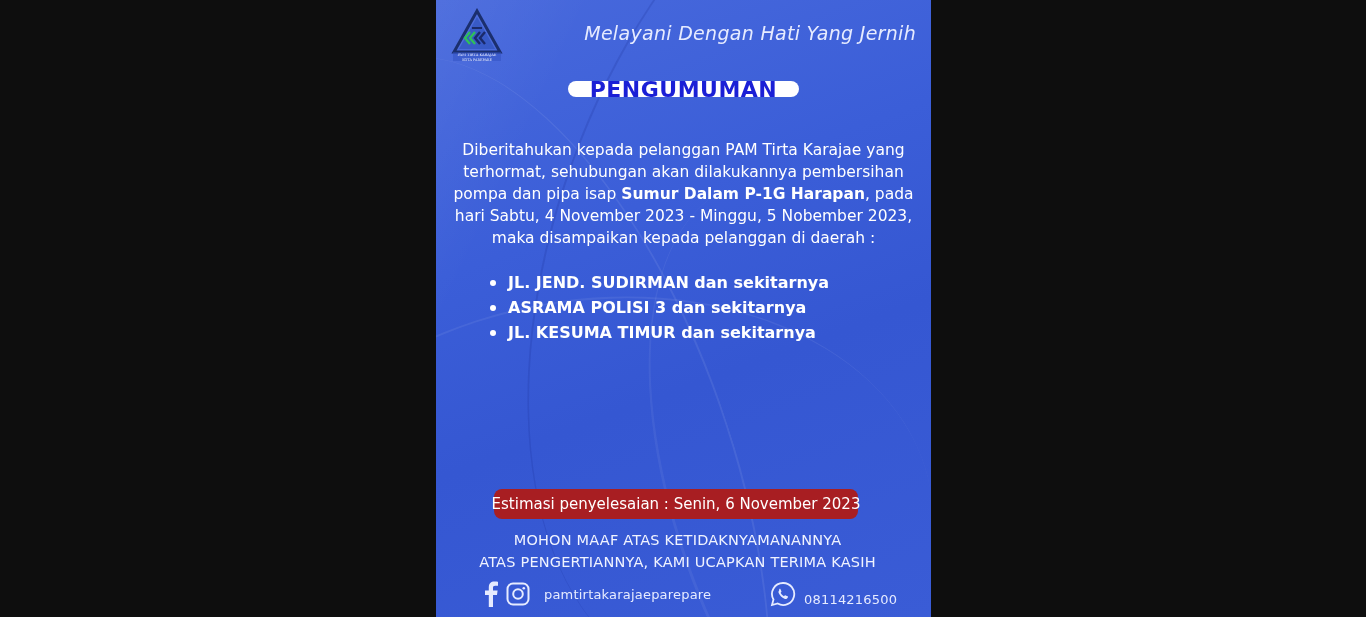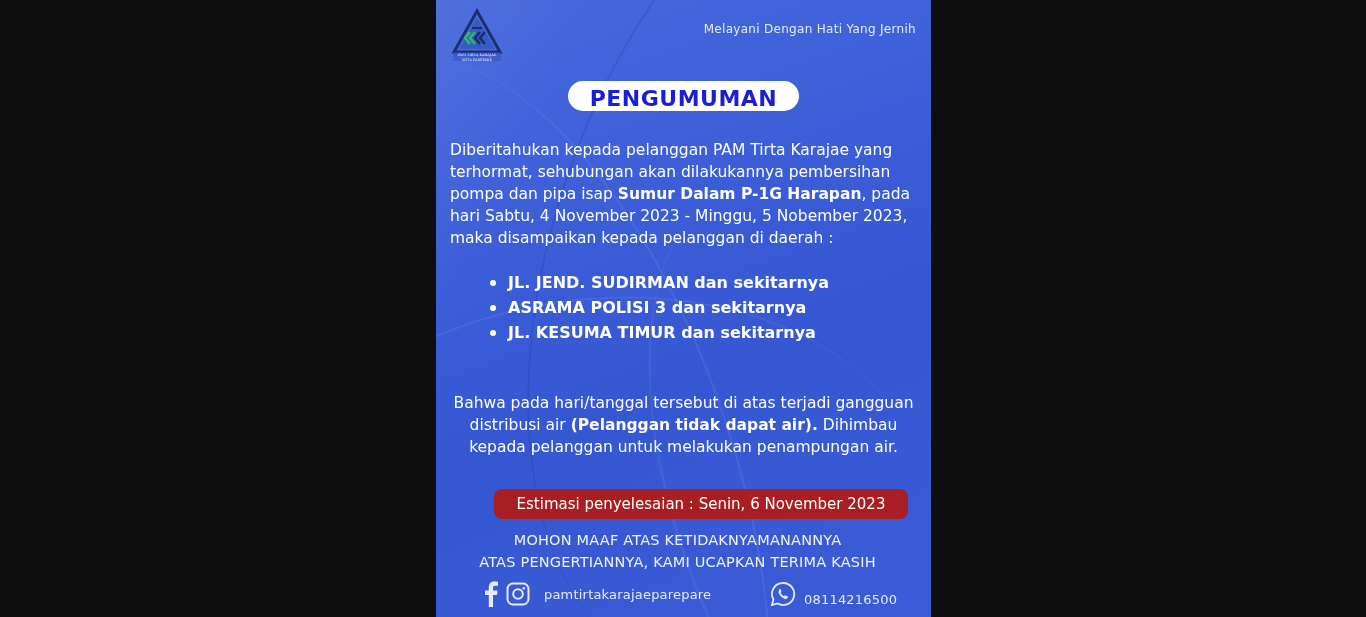--- a/index.html
+++ b/index.html
@@ -21,36 +21,36 @@
   .w1 { left: -120px; top: 40px; width: 420px; height: 900px; border-right: 2px solid rgba(255,255,255,0.08); transform: rotate(-18deg); }
   .w2 { left: 120px; top: -200px; width: 520px; height: 900px; border-left: 2px solid rgba(20,40,140,0.18); transform: rotate(20deg); }
   .w3 { left: 260px; top: 150px; width: 400px; height: 800px; border-left: 3px solid rgba(255,255,255,0.06); transform: rotate(-25deg); }
   .w4 { left: -200px; top: 300px; width: 700px; height: 500px; border-top: 2px solid rgba(255,255,255,0.07); transform: rotate(-10deg); }
 
   .logo { position: absolute; left: 14px; top: 8px; width: 54px; height: 54px; }
   .logo svg { width: 54px; height: 54px; display: block; }
 
   .tagline {
     position: absolute; right: 15px; top: 22px;
-    font-size: 12px; color: #e6ebff;
+    font-style: italic; font-size: 19px; color: #e6ebff;
     letter-spacing: 0.3px;
   }
 
   .title-pill {
-    position: absolute; left: 132px; top: 81px; width: 231px; height: 30px;
+    position: absolute; left: 132px; top: 81px; width: 231px; height: 16px;
     background: #ffffff; border-radius: 15px;
-    display: flex; align-items: flex-end; justify-content: center;
+    display: flex; align-items: center; justify-content: center;
   }
   .title-pill span {
     color: #1a1fd6; font-weight: bold; font-size: 22px; letter-spacing: 0.5px;
   }
 
   .intro {
     position: absolute; left: 14px; top: 139px; width: 467px;
-    text-align: left; font-size: 15.5px; line-height: 22px; color: #ffffff;
+    text-align: center; font-size: 15.5px; line-height: 22px; color: #ffffff;
   }
   .intro b { font-weight: bold; }
 
   .areas {
     position: absolute; left: 54px; top: 270px; width: 420px;
     list-style: none; margin: 0; padding: 0;
   }
   .areas li {
     font-weight: bold; font-size: 16px; line-height: 25px; color: #ffffff;
     position: relative; padding-left: 18px; white-space: nowrap;
@@ -58,21 +58,21 @@
   .areas li .bullet {
     position: absolute; left: 0; top: 10px; width: 6px; height: 6px; border-radius: 50%; background: #ffffff;
   }
 
   .notice {
     position: absolute; left: 14px; top: 392px; width: 467px;
     text-align: center; font-size: 15.5px; line-height: 22px; color: #ffffff;
   }
 
   .estimate {
-    position: absolute; left: 58px; top: 489px; width: 414px; height: 30px;
+    position: absolute; left: 58px; top: 489px; width: 364px; height: 30px;
     background: #a81e22; border-radius: 8px;
     display: flex; align-items: center; justify-content: center;
     font-size: 15px; color: #ffffff; white-space: nowrap;
   }
 
   .closing {
     position: absolute; left: 8px; top: 529px; width: 467px;
     text-align: center; font-size: 14.5px; line-height: 22px; color: #f0f3ff;
     letter-spacing: 0.2px;
   }
@@ -119,23 +119,20 @@
   <div class="intro">
     <span>Diberitahukan kepada pelanggan PAM Tirta Karajae yang terhormat, sehubungan akan dilakukannya pembersihan pompa dan pipa isap </span><b>Sumur Dalam P-1G Harapan</b><span>, pada hari Sabtu, 4 November 2023 - Minggu, 5 Nobember 2023, maka disampaikan kepada pelanggan di daerah :</span>
   </div>
 
   <ul class="areas">
     <li><span class="bullet"></span><span>JL. JEND. SUDIRMAN dan sekitarnya</span></li>
     <li><span class="bullet"></span><span>ASRAMA POLISI 3 dan sekitarnya</span></li>
     <li><span class="bullet"></span><span>JL. KESUMA TIMUR dan sekitarnya</span></li>
   </ul>
 
-  <div class="notice">
-    <span>Bahwa pada hari/tanggal tersebut di atas terjadi gangguan distribusi air </span><b>(Pelanggan tidak dapat air).</b><span> Dihimbau kepada pelanggan untuk melakukan penampungan air.</span>
-  </div>
 
   <div class="estimate">Estimasi penyelesaian : Senin, 6 November 2023</div>
 
   <div class="closing">
     <div>MOHON MAAF ATAS KETIDAKNYAMANANNYA</div>
     <div>ATAS PENGERTIANNYA, KAMI UCAPKAN TERIMA KASIH</div>
   </div>
 
   <div class="social">
     <svg class="fb" viewBox="0 0 14 26">

